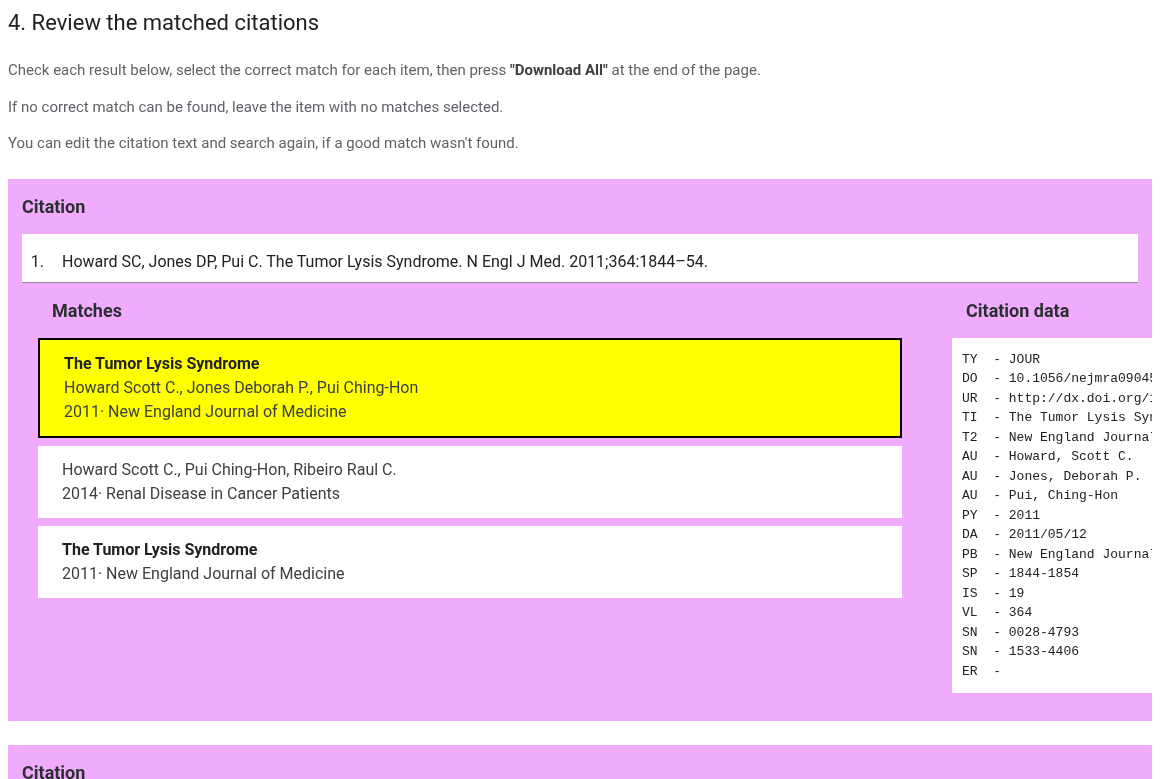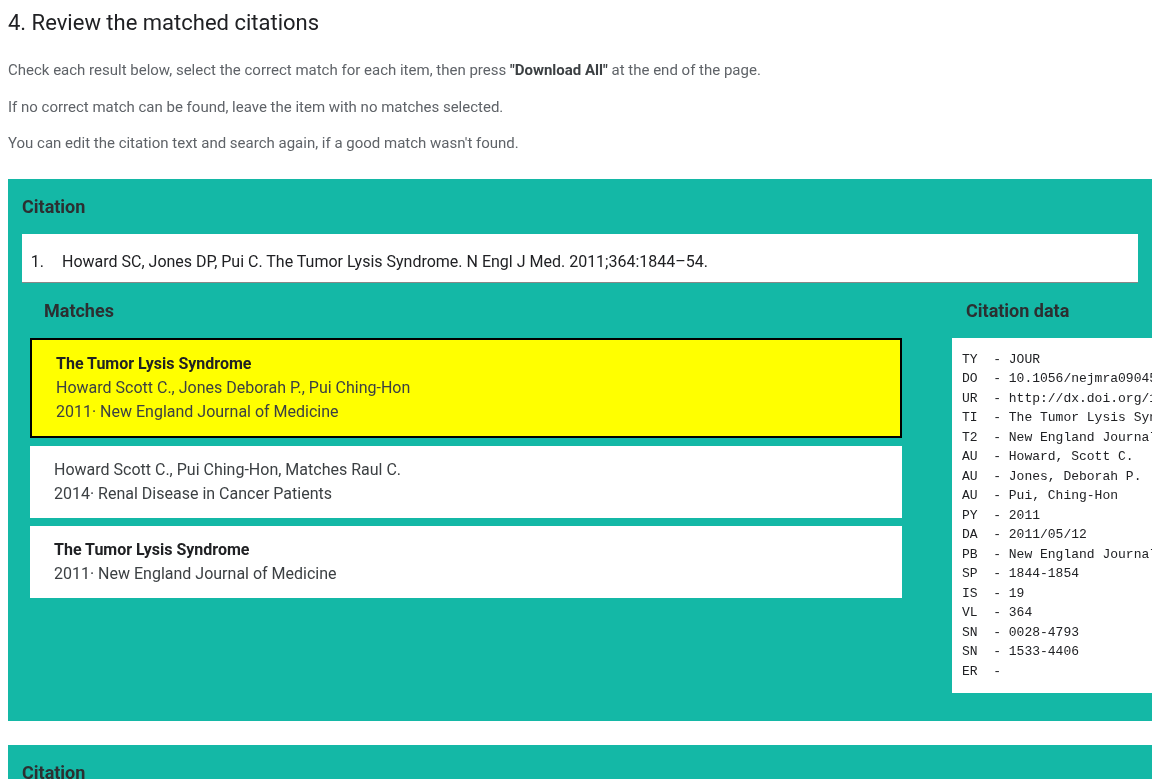--- a/index.html
+++ b/index.html
@@ -21,21 +21,21 @@
     }
     .intro p {
       margin-bottom: 14px;
       color: #5f6368;
     }
     .intro b {
       color: #3c4043;
       font-weight: 700;
     }
     .citation-block {
-      background: #14b8a6;
+      background: #f0abfc;
       margin-top: 24px;
       padding: 0;
     }
     .section-label {
       font-size: 18px;
       font-weight: 700;
       color: #2c2f31;
       padding: 14px 14px 14px 14px;
     }
     .citation-input-wrap {
@@ -56,21 +56,21 @@
       text-align: right;
     }
     .columns {
       display: flex;
       gap: 30px;
       padding: 0 0 28px 0;
     }
     .col-left {
       flex: 1;
       min-width: 0;
-      padding-left: 22px;
+      padding-left: 30px;
     }
     .col-right {
       width: 220px;
       flex-shrink: 0;
       overflow: hidden;
       padding-left: 20px;
     }
     .match-card {
       background: #ffffff;
       padding: 12px 24px;
@@ -129,21 +129,21 @@
       <div class="col-left">
         <div class="section-label">Matches</div>
 
         <div class="match-card selected">
           <div class="match-title">The Tumor Lysis Syndrome</div>
           <div class="match-authors">Howard Scott C., Jones Deborah P., Pui Ching-Hon</div>
           <div class="match-meta">2011· New England Journal of Medicine</div>
         </div>
 
         <div class="match-card">
-          <div class="match-authors">Howard Scott C., Pui Ching-Hon, Matches Raul C.</div>
+          <div class="match-authors">Howard Scott C., Pui Ching-Hon, Ribeiro Raul C.</div>
           <div class="match-meta">2014· Renal Disease in Cancer Patients</div>
         </div>
 
         <div class="match-card">
           <div class="match-title">The Tumor Lysis Syndrome</div>
           <div class="match-meta">2011· New England Journal of Medicine</div>
         </div>
       </div>
 
       <div class="col-right">

